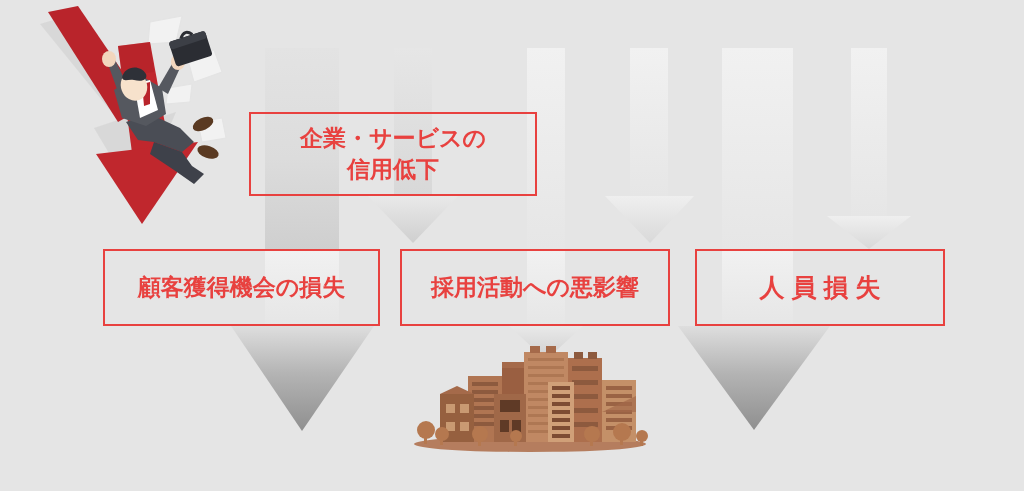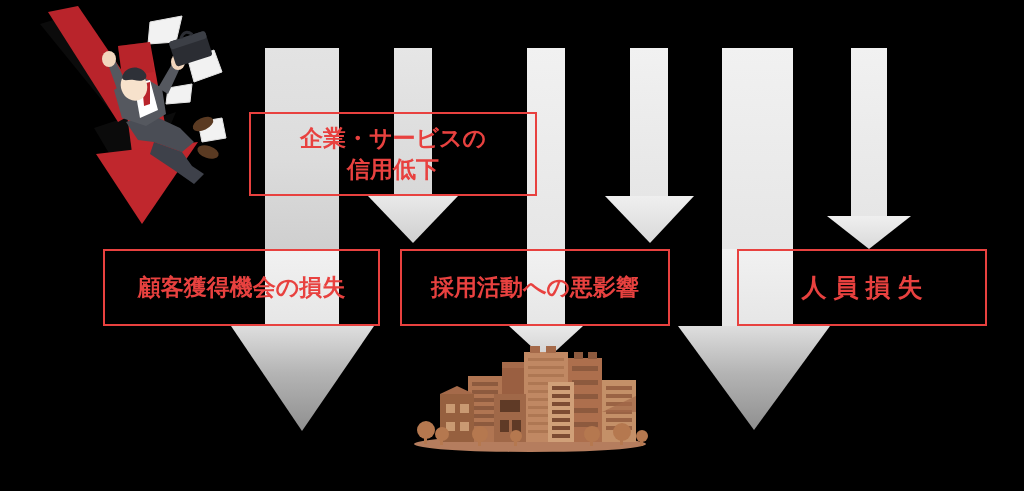--- a/index.html
+++ b/index.html
@@ -7,21 +7,21 @@
     padding: 0;
     background: #ffffff;
   }
   body {
     font-family: "Liberation Sans", "DejaVu Sans", sans-serif;
   }
   #canvas {
     position: relative;
     width: 1024px;
     height: 491px;
-    background: #000000;
+    background: #e5e5e5;
     overflow: hidden;
   }
 
   
   .arrow-layer {
     position: absolute;
     left: 0; top: 0;
     width: 1024px;
     height: 491px;
     pointer-events: none;
@@ -50,21 +50,21 @@
 
   #box-sales      { left: 543px; top: 112px; width: 288px; height: 84px; }
   #box-sales .rbox-text { font-size: 25px; letter-spacing: 7px; text-indent: 7px; }
 
   #box-customer   { left: 103px; top: 249px; width: 277px; height: 77px; }
   #box-customer .rbox-text { font-size: 23px; }
 
   #box-recruit    { left: 400px; top: 249px; width: 270px; height: 77px; }
   #box-recruit .rbox-text { font-size: 23px; }
 
-  #box-personnel  { left: 695px; top: 249px; width: 250px; height: 77px; margin-left: 42px; }
+  #box-personnel  { left: 695px; top: 249px; width: 250px; height: 77px; }
   #box-personnel .rbox-text { font-size: 25px; letter-spacing: 7px; text-indent: 7px; }
 
   
   .illus {
     position: absolute;
   }
   #illus-falling-man { left: 22px; top: 2px; width: 230px; height: 232px; }
   #illus-city        { left: 406px; top: 336px; width: 248px; height: 118px; }
 </style>
 </head>

